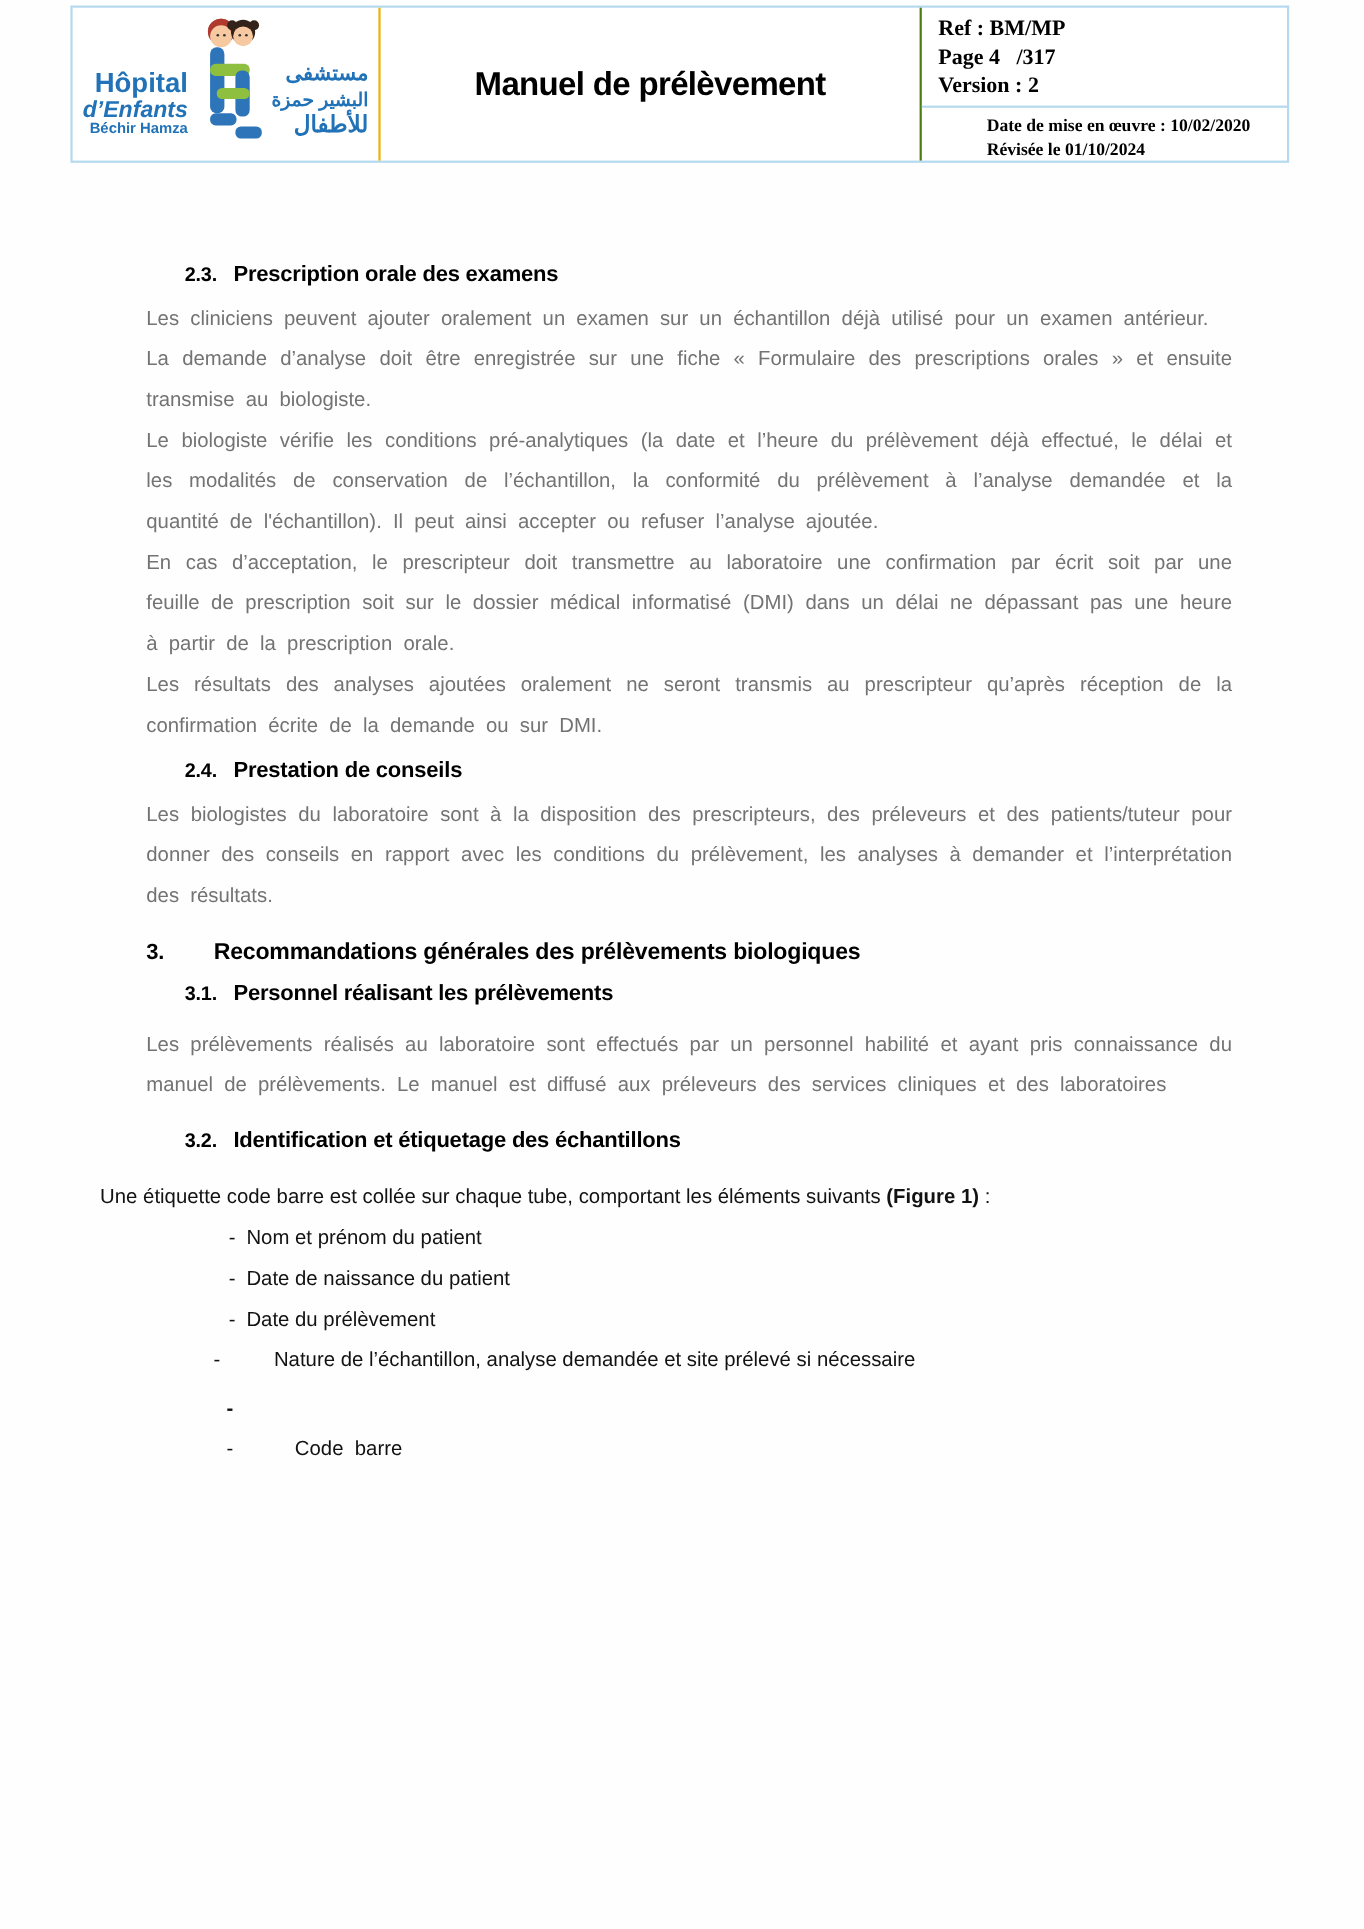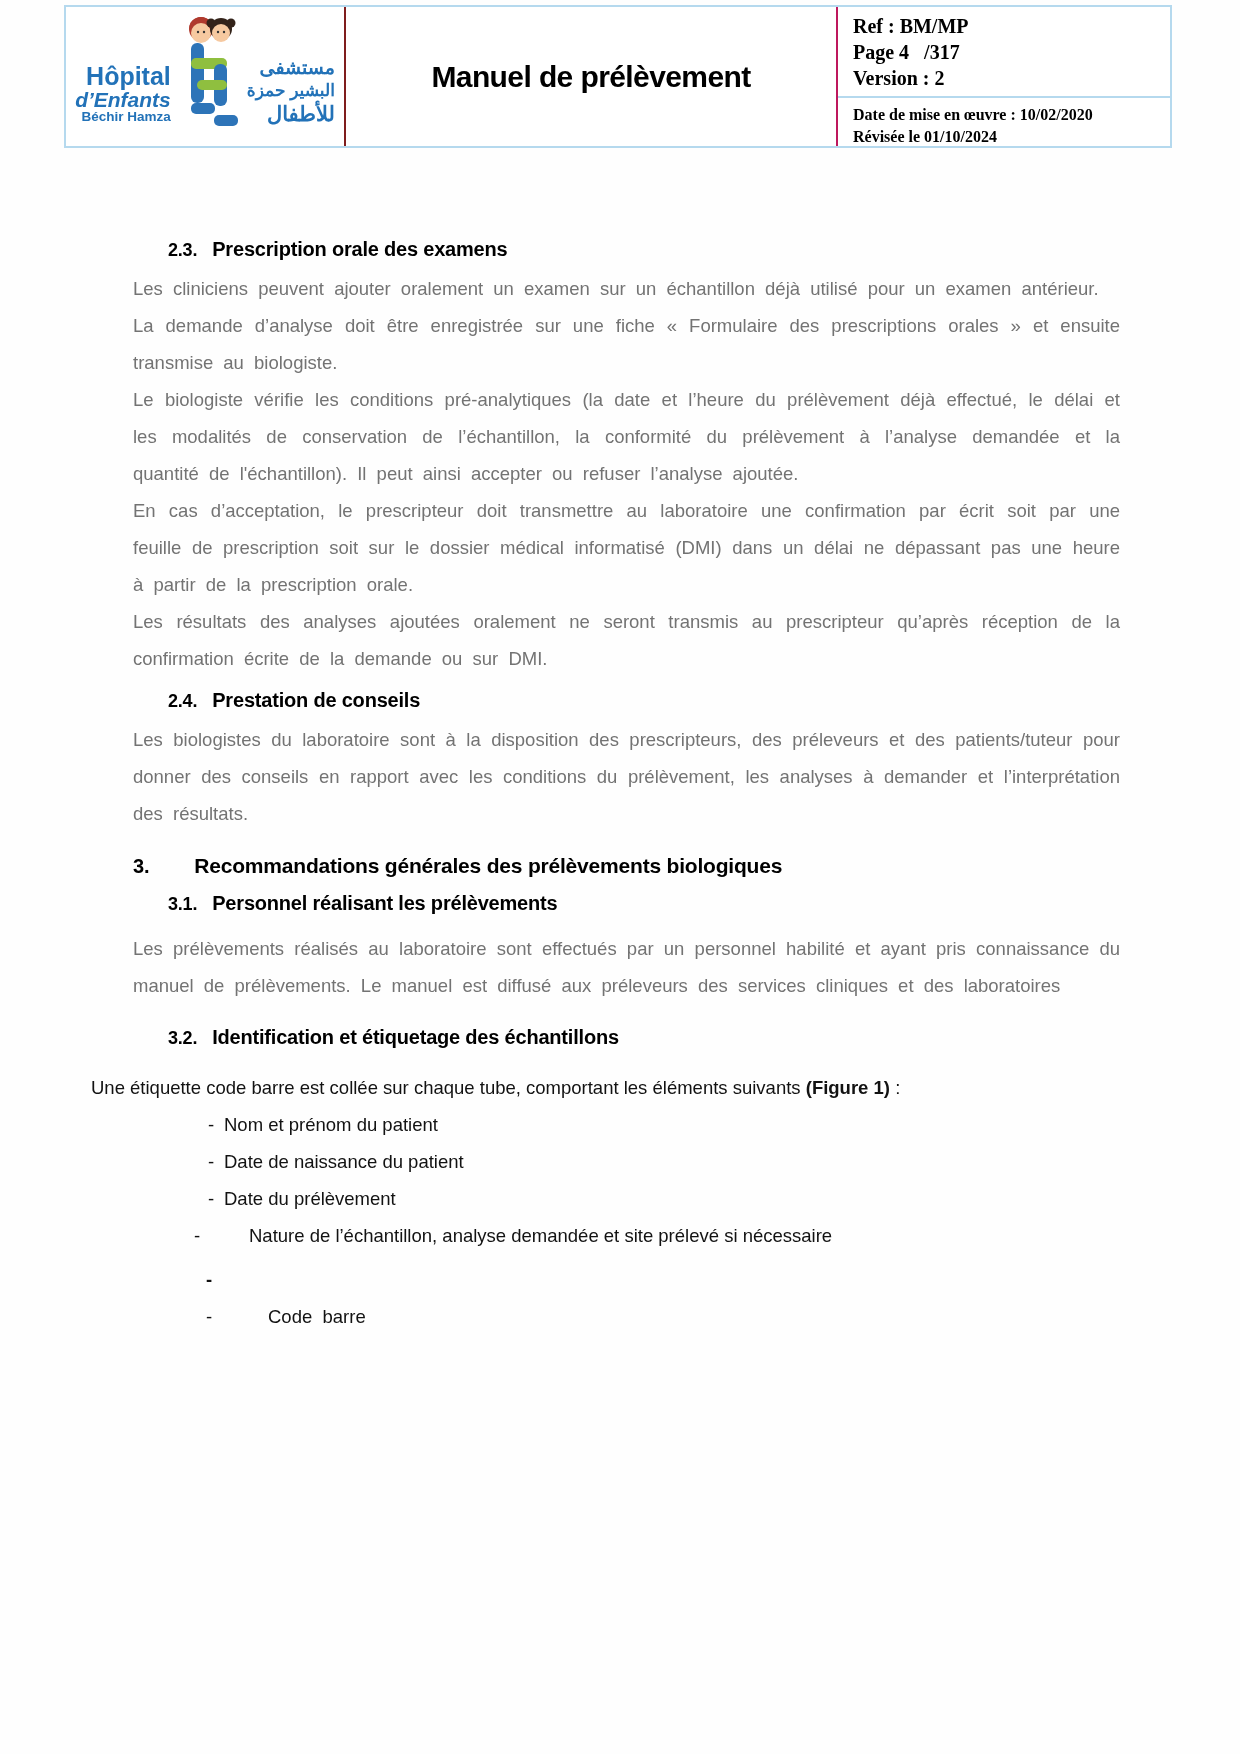--- a/index.html
+++ b/index.html
@@ -7,42 +7,42 @@
     position:relative; width:1240px; height:1754px; background:#fefefe;
     color:#141414; font-family:"Liberation Sans", sans-serif; overflow:hidden;
   }
 
   
   .doc-header {
     position:absolute; left:64px; top:5px; width:1108px; height:143px;
     border:2px solid #b5d9ee; background:#fff; display:flex; box-sizing:border-box;
   }
   .logo-cell {
-    width:280px; border-right:2px solid #7f1d1d; box-sizing:border-box;
+    width:280px; border-right:2px solid #eab308; box-sizing:border-box;
     display:flex; align-items:center; justify-content:center; gap:7px; padding-top:0;
   }
   .logo-fr { text-align:right; color:#2272b8; font-weight:bold; line-height:1.04; padding-top:34px; }
   .logo-fr .l1 { font-size:25px; }
   .logo-fr .l2 { font-size:21px;font-style:italic; }
   .logo-fr .l3 { font-size:13.5px; }
   .logo-ar { text-align:right; color:#2272b8; font-weight:bold; padding-top:30px; }
   .logo-ar .a1 { font-size:19px; line-height:1.25; }
   .logo-ar .a2 { font-size:17px; line-height:1.25; }
   .logo-ar .a3 { font-size:21px; line-height:1.25; }
 
   .title-cell {
-    flex:1; border-right:2px solid #be185d; box-sizing:border-box;
+    flex:1; border-right:2px solid #4d7c0f; box-sizing:border-box;
     display:flex; align-items:center; justify-content:center;
   }
   .page-title { margin:0; font-size:30px; font-weight:bold; letter-spacing:-0.6px; color:#000; }
 
   .info-cell { width:332px; display:flex; flex-direction:column; box-sizing:border-box;
     font-family:"Liberation Serif", serif; font-weight:bold; color:#000; }
   .info-top { padding:6px 4px 5px 15px; border-bottom:2px solid #b5d9ee; font-size:20px; line-height:26px; }
-  .info-bottom { flex:1; padding:6px 4px 0 15px; font-size:16px; line-height:22px; }
+  .info-bottom { flex:1; padding:6px 4px 0 15px; font-size:16px; line-height:22px;margin-left:44px; }
   .pre { white-space:pre-wrap; }
 
   
   .content { position:absolute; left:0; top:226px; width:1240px; }
   .para {
     margin:0 0 0 133px; width:987px; text-align:justify; text-align-last:left;
     font-size:18.5px; line-height:37px; word-spacing:5px; color:#737373;
   }
   .h2 { margin:12px 0 9px 168px; font-weight:bold; color:#000; letter-spacing:-0.2px; }
   .h2 .num { font-size:18px; margin-right:15px; }

